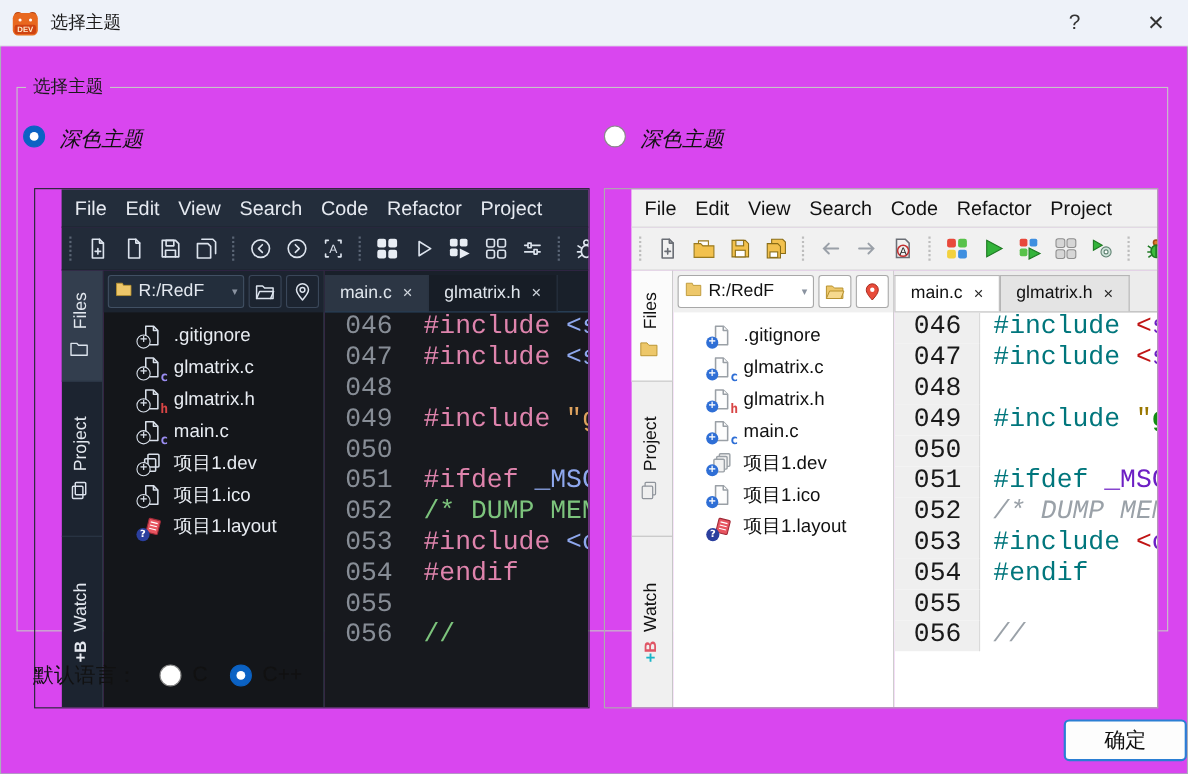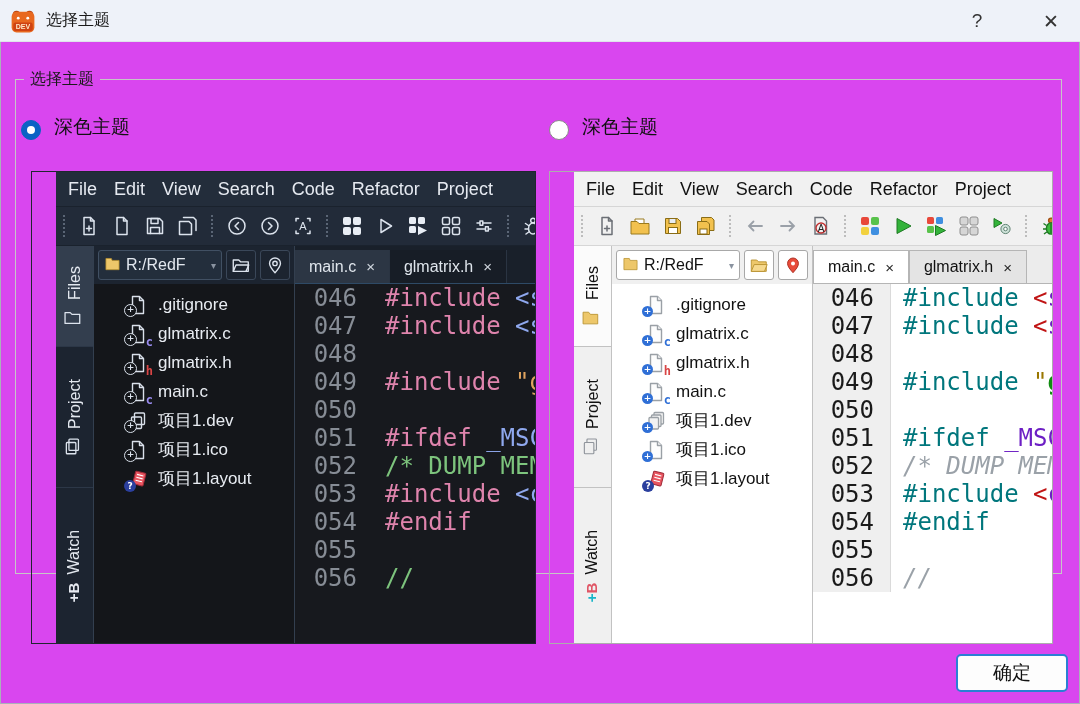--- a/index.html
+++ b/index.html
@@ -12,21 +12,21 @@
   .appicon svg{width:26px;height:26px;}
   .wtitle{font-size:16px;color:#1a1a1a;}
   .tbtn{position:absolute;top:6px;width:30px;height:30px;border:none;background:transparent;
     font-size:19px;color:#333;display:grid;place-items:center;cursor:default;font-family:inherit;}
   .tbtn.help{right:88px;} .tbtn.close{right:14px;}
   
   .groupbox{position:absolute;left:15px;top:69px;width:1047px;height:505px;margin:0;padding:0;
     border:1px solid #c6c6c6;box-sizing:border-box;}
   .groupbox legend{margin-left:8px;padding:0 6px;font-size:16px;color:#1a1a1a;}
   .optrow{position:absolute;left:5px;top:18px;right:5px;height:40px;}
-  .opt{position:absolute;top:6px;display:flex;align-items:flex-end;gap:13px;font-size:19px;cursor:default;}
+  .opt{position:absolute;top:6px;display:flex;align-items:flex-start;gap:13px;font-size:19px;cursor:default;font-style:italic;}
   .opt.o-dark{left:0;} .opt.o-light{left:528px;}
   .rad{width:20px;height:20px;border-radius:50%;background:#fff;border:1px solid #8a8a8a;
     display:inline-grid;place-items:center;flex:none;box-sizing:border-box;}
   .rad.on{background:#0b62c4;border-color:#0b62c4;}
   .rad.on::after{content:"";width:8px;height:8px;border-radius:50%;background:#fff;}
   .previews{position:absolute;left:15px;top:81px;display:flex;gap:13px;}
   
   .ide{width:505px;height:473px;display:flex;flex-direction:column;overflow:hidden;box-sizing:border-box;padding-left:24px;}
   .ide.light{width:504px;border:1px solid #adadad;}
   .ide.dark{border:1px solid #20262f;}
@@ -95,39 +95,39 @@
   .etabs{height:37px;flex:none;display:flex;align-items:flex-end;}
   .dark .etabs{background:#19202a;border-bottom:1px solid #2e4a66;}
   .light .etabs{background:#ececec;border-bottom:1px solid #b5b5b5;}
   .etab{height:33px;display:flex;align-items:center;padding:0 14px;gap:10px;font-size:16px;box-sizing:border-box;white-space:nowrap;}
   .dark .etab{color:#dfe5ec;background:#171d26;border-right:1px solid #2a3442;}
   .dark .etab.act{background:#2c3644;}
   .light .etab{color:#111;background:#e4e4e4;border:1px solid #b5b5b5;border-bottom:none;}
   .light .etab.act{background:#fff;}
   .etx{font-size:15px;opacity:.92;}
   .code{flex:1;font-family:"DejaVu Sans Mono",monospace;font-size:24px;line-height:28px;overflow:hidden;}
-  .cl{display:flex;height:28px;}
+  .cl{display:flex;height:28px;font-family:Liberation Mono, monospace;}
   .ln{width:78px;flex:none;text-align:right;padding-right:16px;box-sizing:border-box;}
   .dark .ln{color:#878d96;}
   .light .ln{color:#1a1a1a;background:#efefef;border-right:1px solid #dadada;}
   .src{white-space:pre;padding-left:12px;}
   .dark .tk-pre{color:#df84ad;}
   .dark .tk-br,.dark .tk-brl,.dark .tk-id{color:#8fa8ee;}
   .dark .tk-q,.dark .tk-ql{color:#dfa35f;}
   .dark .tk-com{color:#7dc47d;}
   .light .tk-pre{color:#00767c;}
   .light .tk-br{color:#c01414;}
   .light .tk-brl,.light .tk-id{color:#6d1fc4;}
   .light .tk-q{color:#9a7700;}
   .light .tk-ql{color:#128c12;font-weight:bold;}
   .light .tk-com{color:#9aa1a8;font-style:italic;}
   
   .langrow{position:absolute;left:30px;top:597px;height:34px;display:flex;align-items:center;gap:20px;font-size:19px;}
   .langopt{display:flex;align-items:center;gap:10px;cursor:default;}
-  .okbtn{position:absolute;right:12px;bottom:12px;width:112px;height:38px;background:#fdfdfd;
+  .okbtn{position:absolute;right:1px;bottom:12px;width:112px;height:38px;background:#fdfdfd;
     border:2px solid #2a7fd4;border-radius:5px;font-size:19px;color:#111;font-family:inherit;cursor:default;}
 </style>
 </head>
 <body>
 
 <div class="dialog">
 
   <div class="titlebar">
     <span class="appicon">
       <svg viewBox="0 0 24 24">
@@ -746,15 +746,26 @@
                   <span class="ln">056</span>
                   <span class="src"><span class="tk-com">//</span></span>
                 </div>
               </div>
             </div>
           </div>
         </div>
     </div>
   </fieldset>
 
+  <div class="langrow">
+    <span>默认语言：</span>
+    <label class="langopt">
+      <span class="rad"></span>
+      <span>C</span>
+    </label>
+    <label class="langopt">
+      <span class="rad on"></span>
+      <span>C++</span>
+    </label>
+  </div>
 
   <button class="okbtn">确定</button>
 </div>
 
 </body></html>

